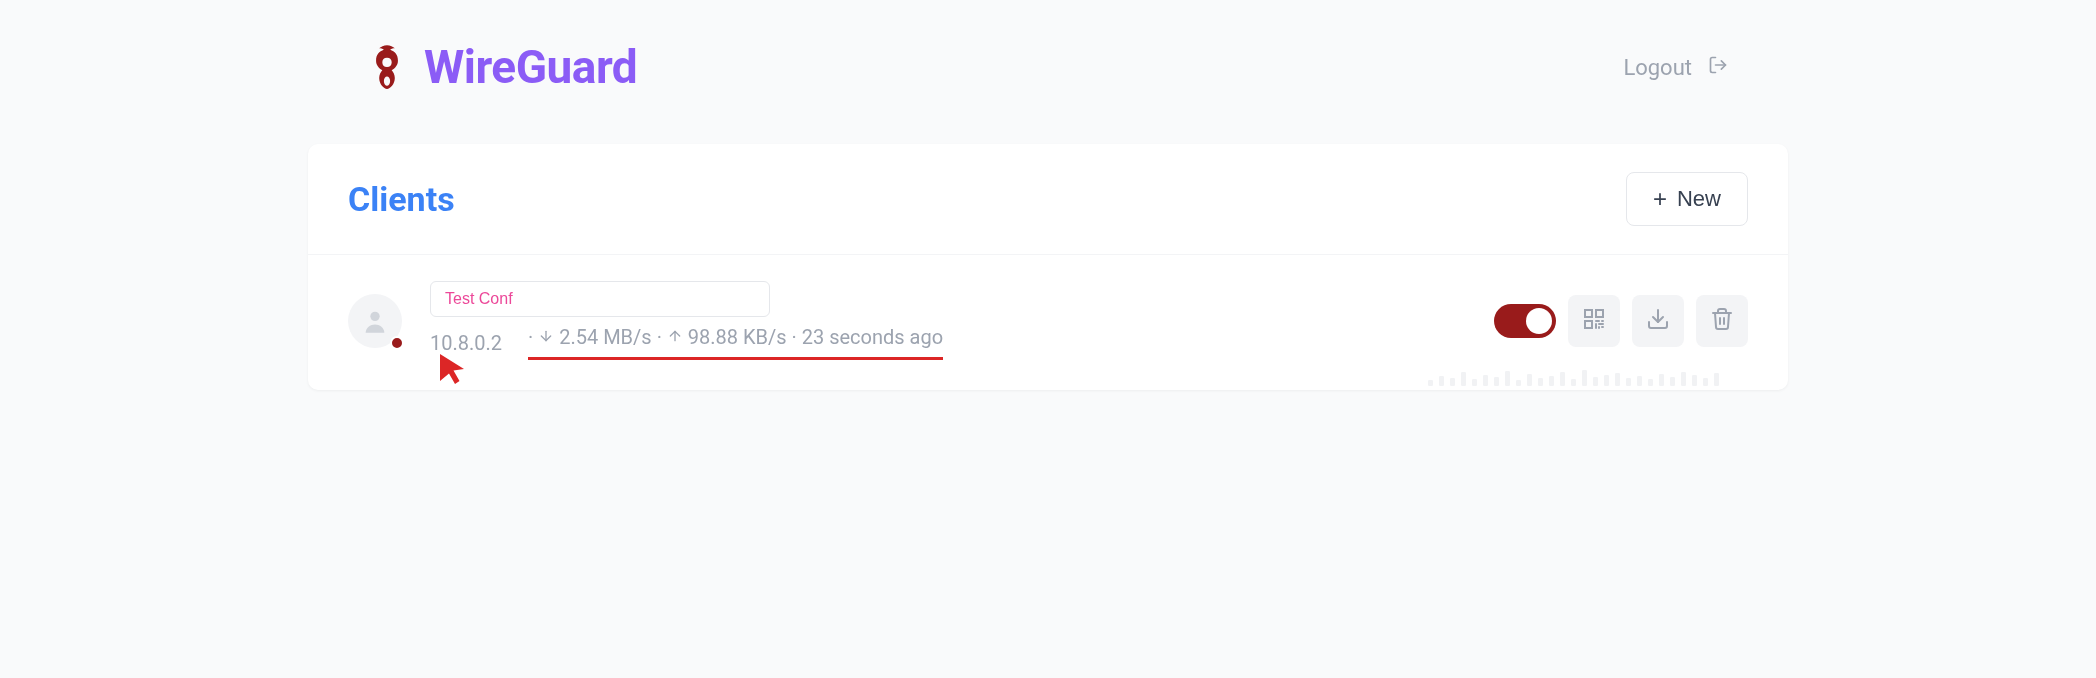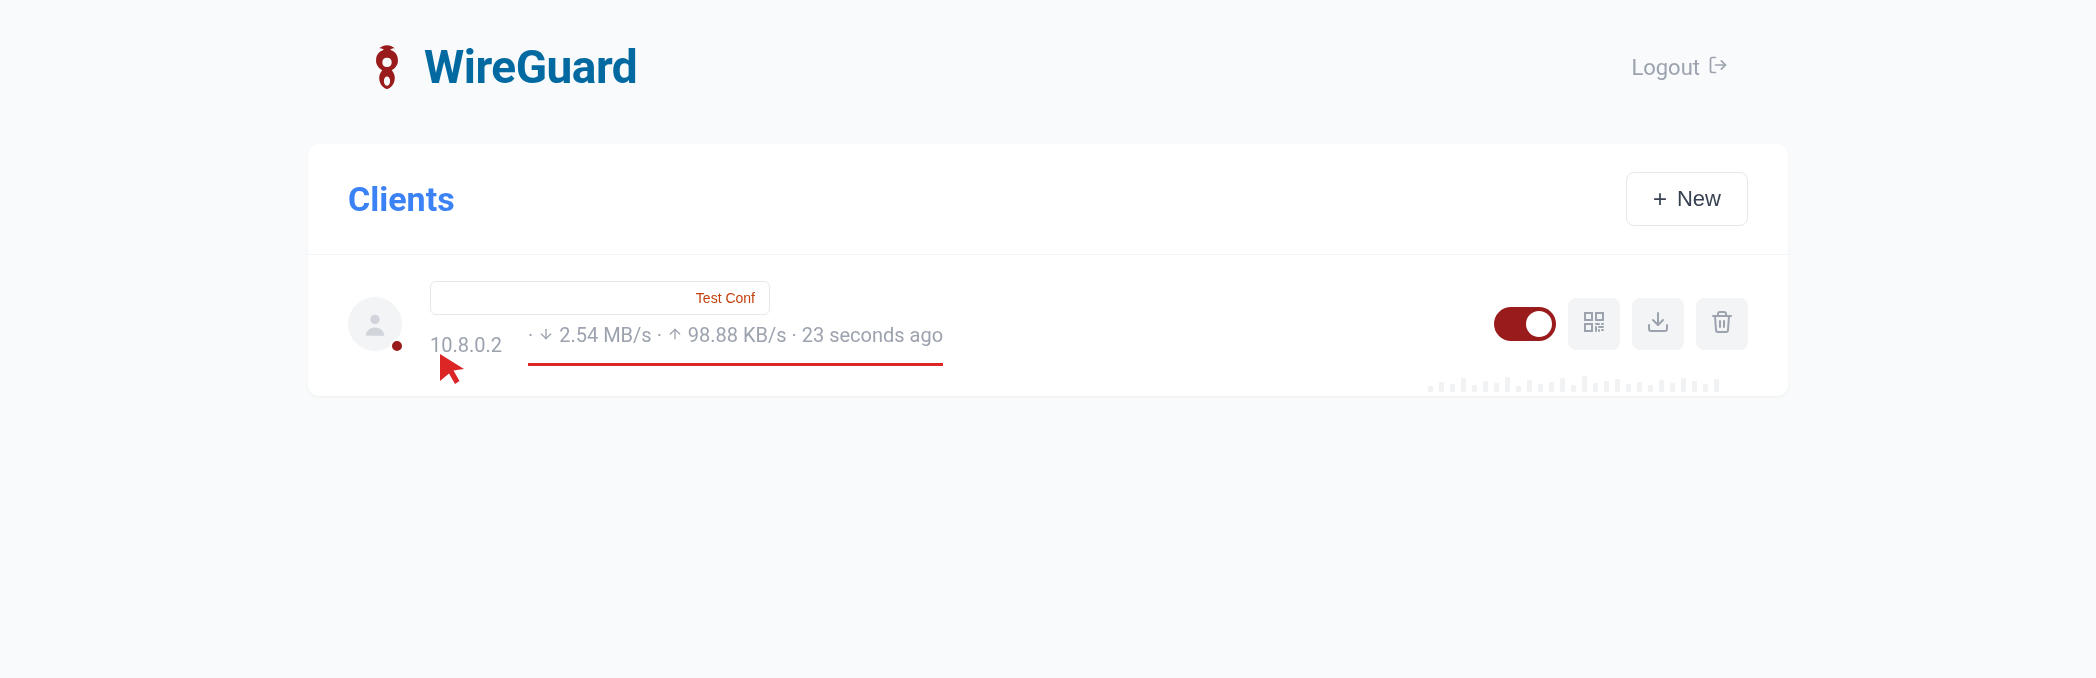--- a/index.html
+++ b/index.html
@@ -30,27 +30,27 @@
     .brand-logo {
       width: 38px;
       height: 50px;
       display: flex;
       align-items: center;
       justify-content: center;
     }
     .brand-title {
       font-size: 46px;
       font-weight: 700;
-      color: #0369a1;
+      color: #8b5cf6;
       letter-spacing: -0.5px;
     }
     .logout {
       display: flex;
       align-items: center;
-      gap: 8px;
+      gap: 16px;
       color: #9ca3af;
       font-size: 22px;
       cursor: pointer;
     }
     .card {
       background: #ffffff;
       border-radius: 10px;
       box-shadow: 0 1px 3px rgba(0,0,0,0.05);
       margin-bottom: 10px;
     }
@@ -114,25 +114,24 @@
     .client-info {
       flex: 1;
       display: flex;
       flex-direction: column;
       gap: 8px;
     }
     .name-input {
       border: 1px solid #e5e7eb;
       border-radius: 6px;
       padding: 8px 14px;
-      font-size: 14px;
-      color: #c2410c;
+      font-size: 16px;
+      color: #ec4899;
       width: 340px;
       background: #ffffff;
-      text-align: right;
     }
     .meta-row {
       display: flex;
       align-items: center;
       gap: 6px;
       color: #9ca3af;
       font-size: 20px;
     }
     .meta-ip {
       margin-right: 20px;
@@ -140,21 +139,21 @@
     }
     .meta-dot {
       color: #9ca3af;
     }
     .meta-arrow {
       display: inline-flex;
       align-items: center;
     }
     .underline-highlight {
       border-bottom: 3px solid #dc2626;
-      padding-bottom: 16px;
+      padding-bottom: 8px;
     }
     .cursor-pointer-annotation {
       position: absolute;
       left: 126px;
       top: 96px;
     }
     .actions {
       display: flex;
       align-items: center;
       gap: 12px;

